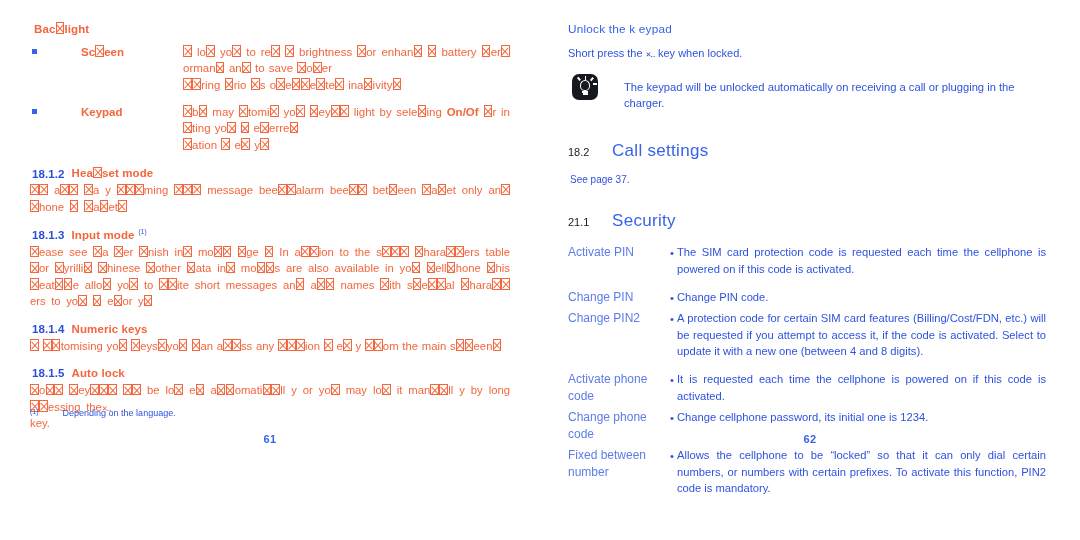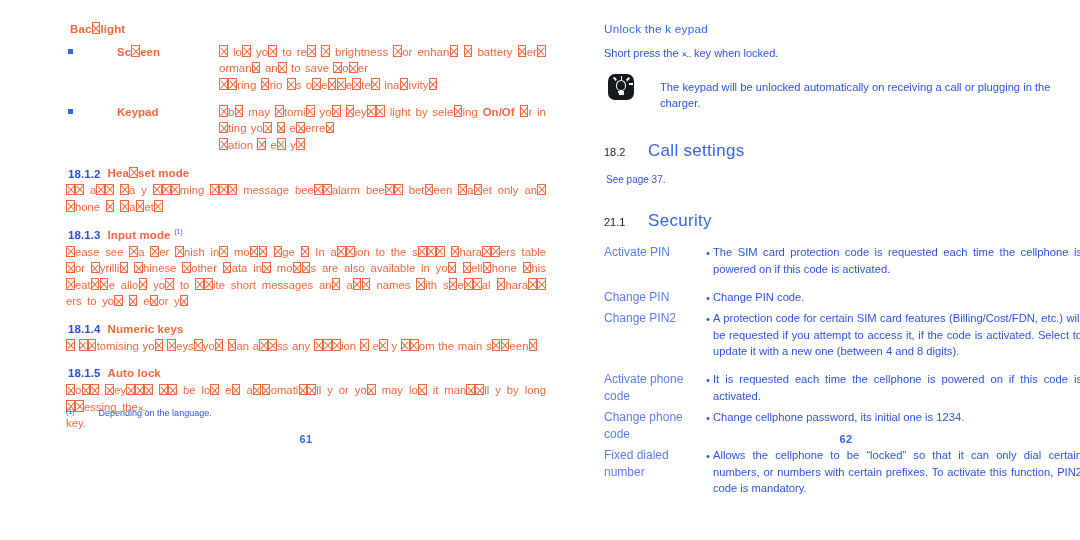--- a/index.html
+++ b/index.html
@@ -17,21 +17,20 @@
   .spread {
     position: relative;
     width: 1080px;
     height: 540px;
   }
   .page {
     position: absolute;
     top: 0;
     height: 454px;
     box-sizing: border-box;
-    margin-left: 36px;
   }
   .page-left  { left: 0;    width: 540px; padding: 22px 30px 0 26px; }
   .page-right { left: 540px; width: 540px; padding: 22px 34px 0 28px; }
 
   
   .c-orange      { color: #F4663C; }
 
   
   .sub-head {
     font-size: 11.5px;
@@ -397,21 +396,21 @@
         <span class="tbl-label">Activate phone code</span>
         <span class="tbl-dot">•</span>
         <span class="tbl-desc">It is requested each time the cellphone is powered on if this code is activated.</span>
       </div>
       <div class="tbl-row tight">
         <span class="tbl-label">Change phone code</span>
         <span class="tbl-dot">•</span>
         <span class="tbl-desc">Change cellphone password, its initial one is 1234.</span>
       </div>
       <div class="tbl-row">
-        <span class="tbl-label">Fixed dialed number</span>
+        <span class="tbl-label">Fixed between number</span>
         <span class="tbl-dot">•</span>
         <span class="tbl-desc">Allows the cellphone to be “locked” so that it can only dial certain numbers, or numbers with certain prefixes. To activate this function, PIN2 code is mandatory.</span>
       </div>
     </div>
 
     <div class="folio">62</div>
   </div>
 
 </div>
 

